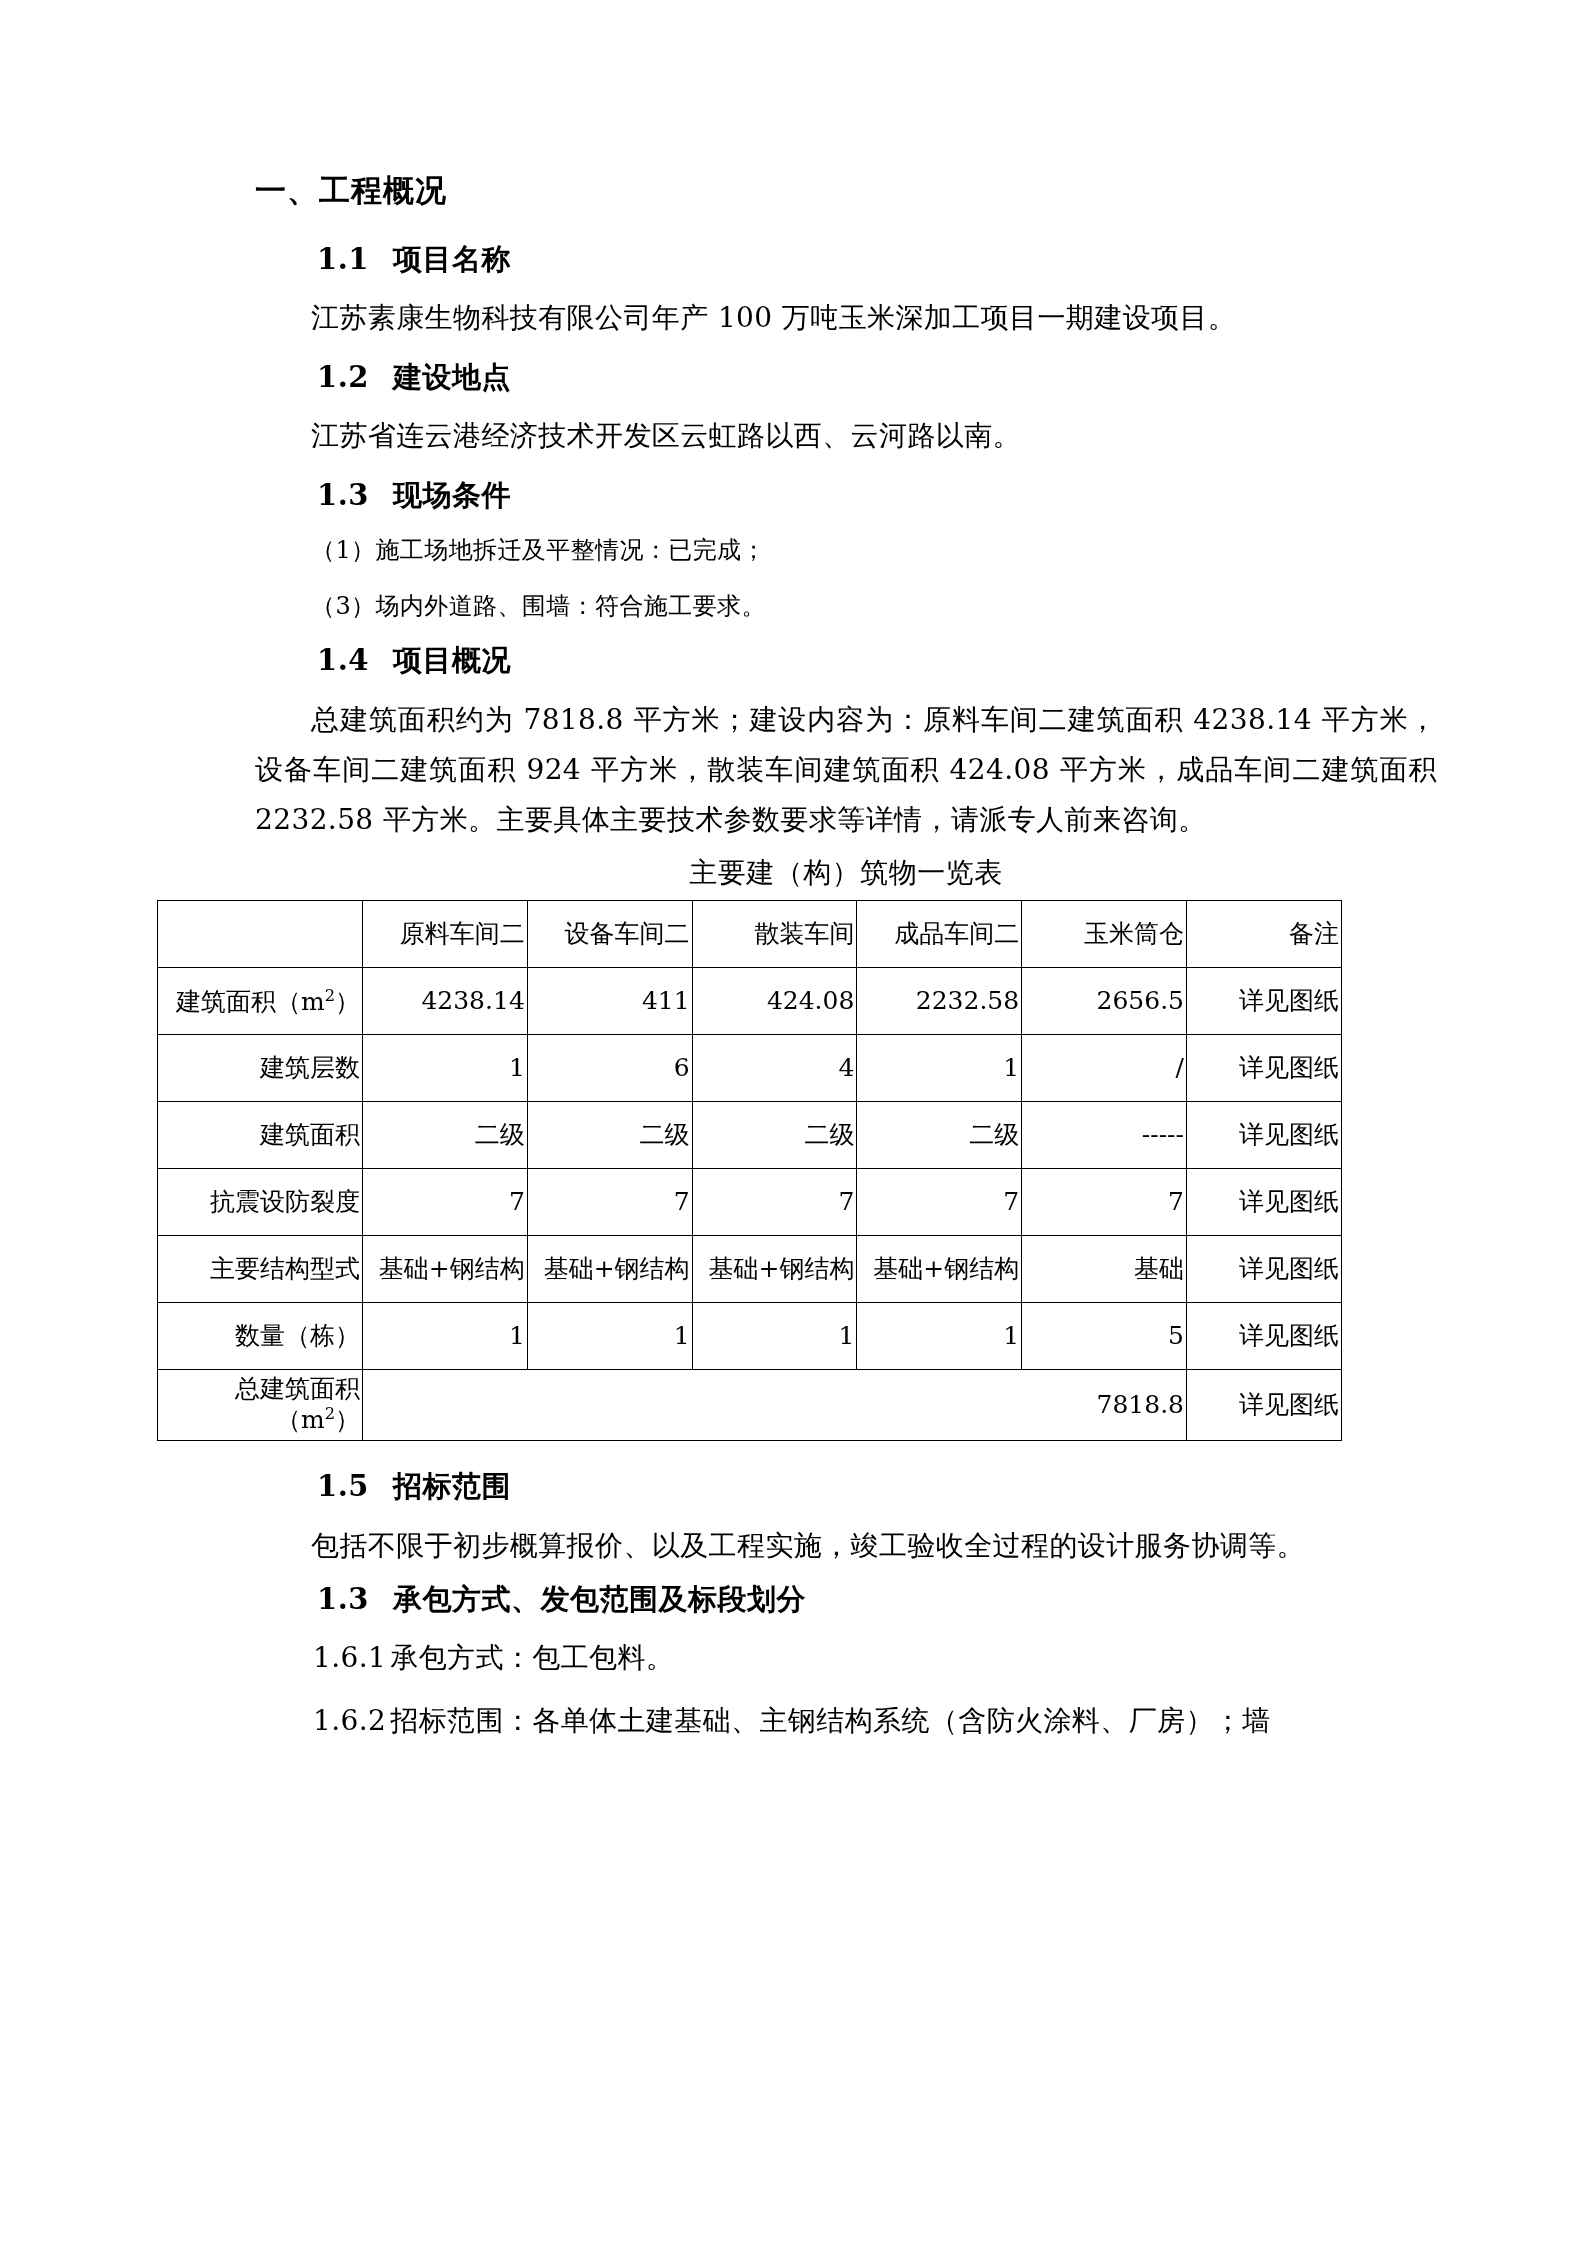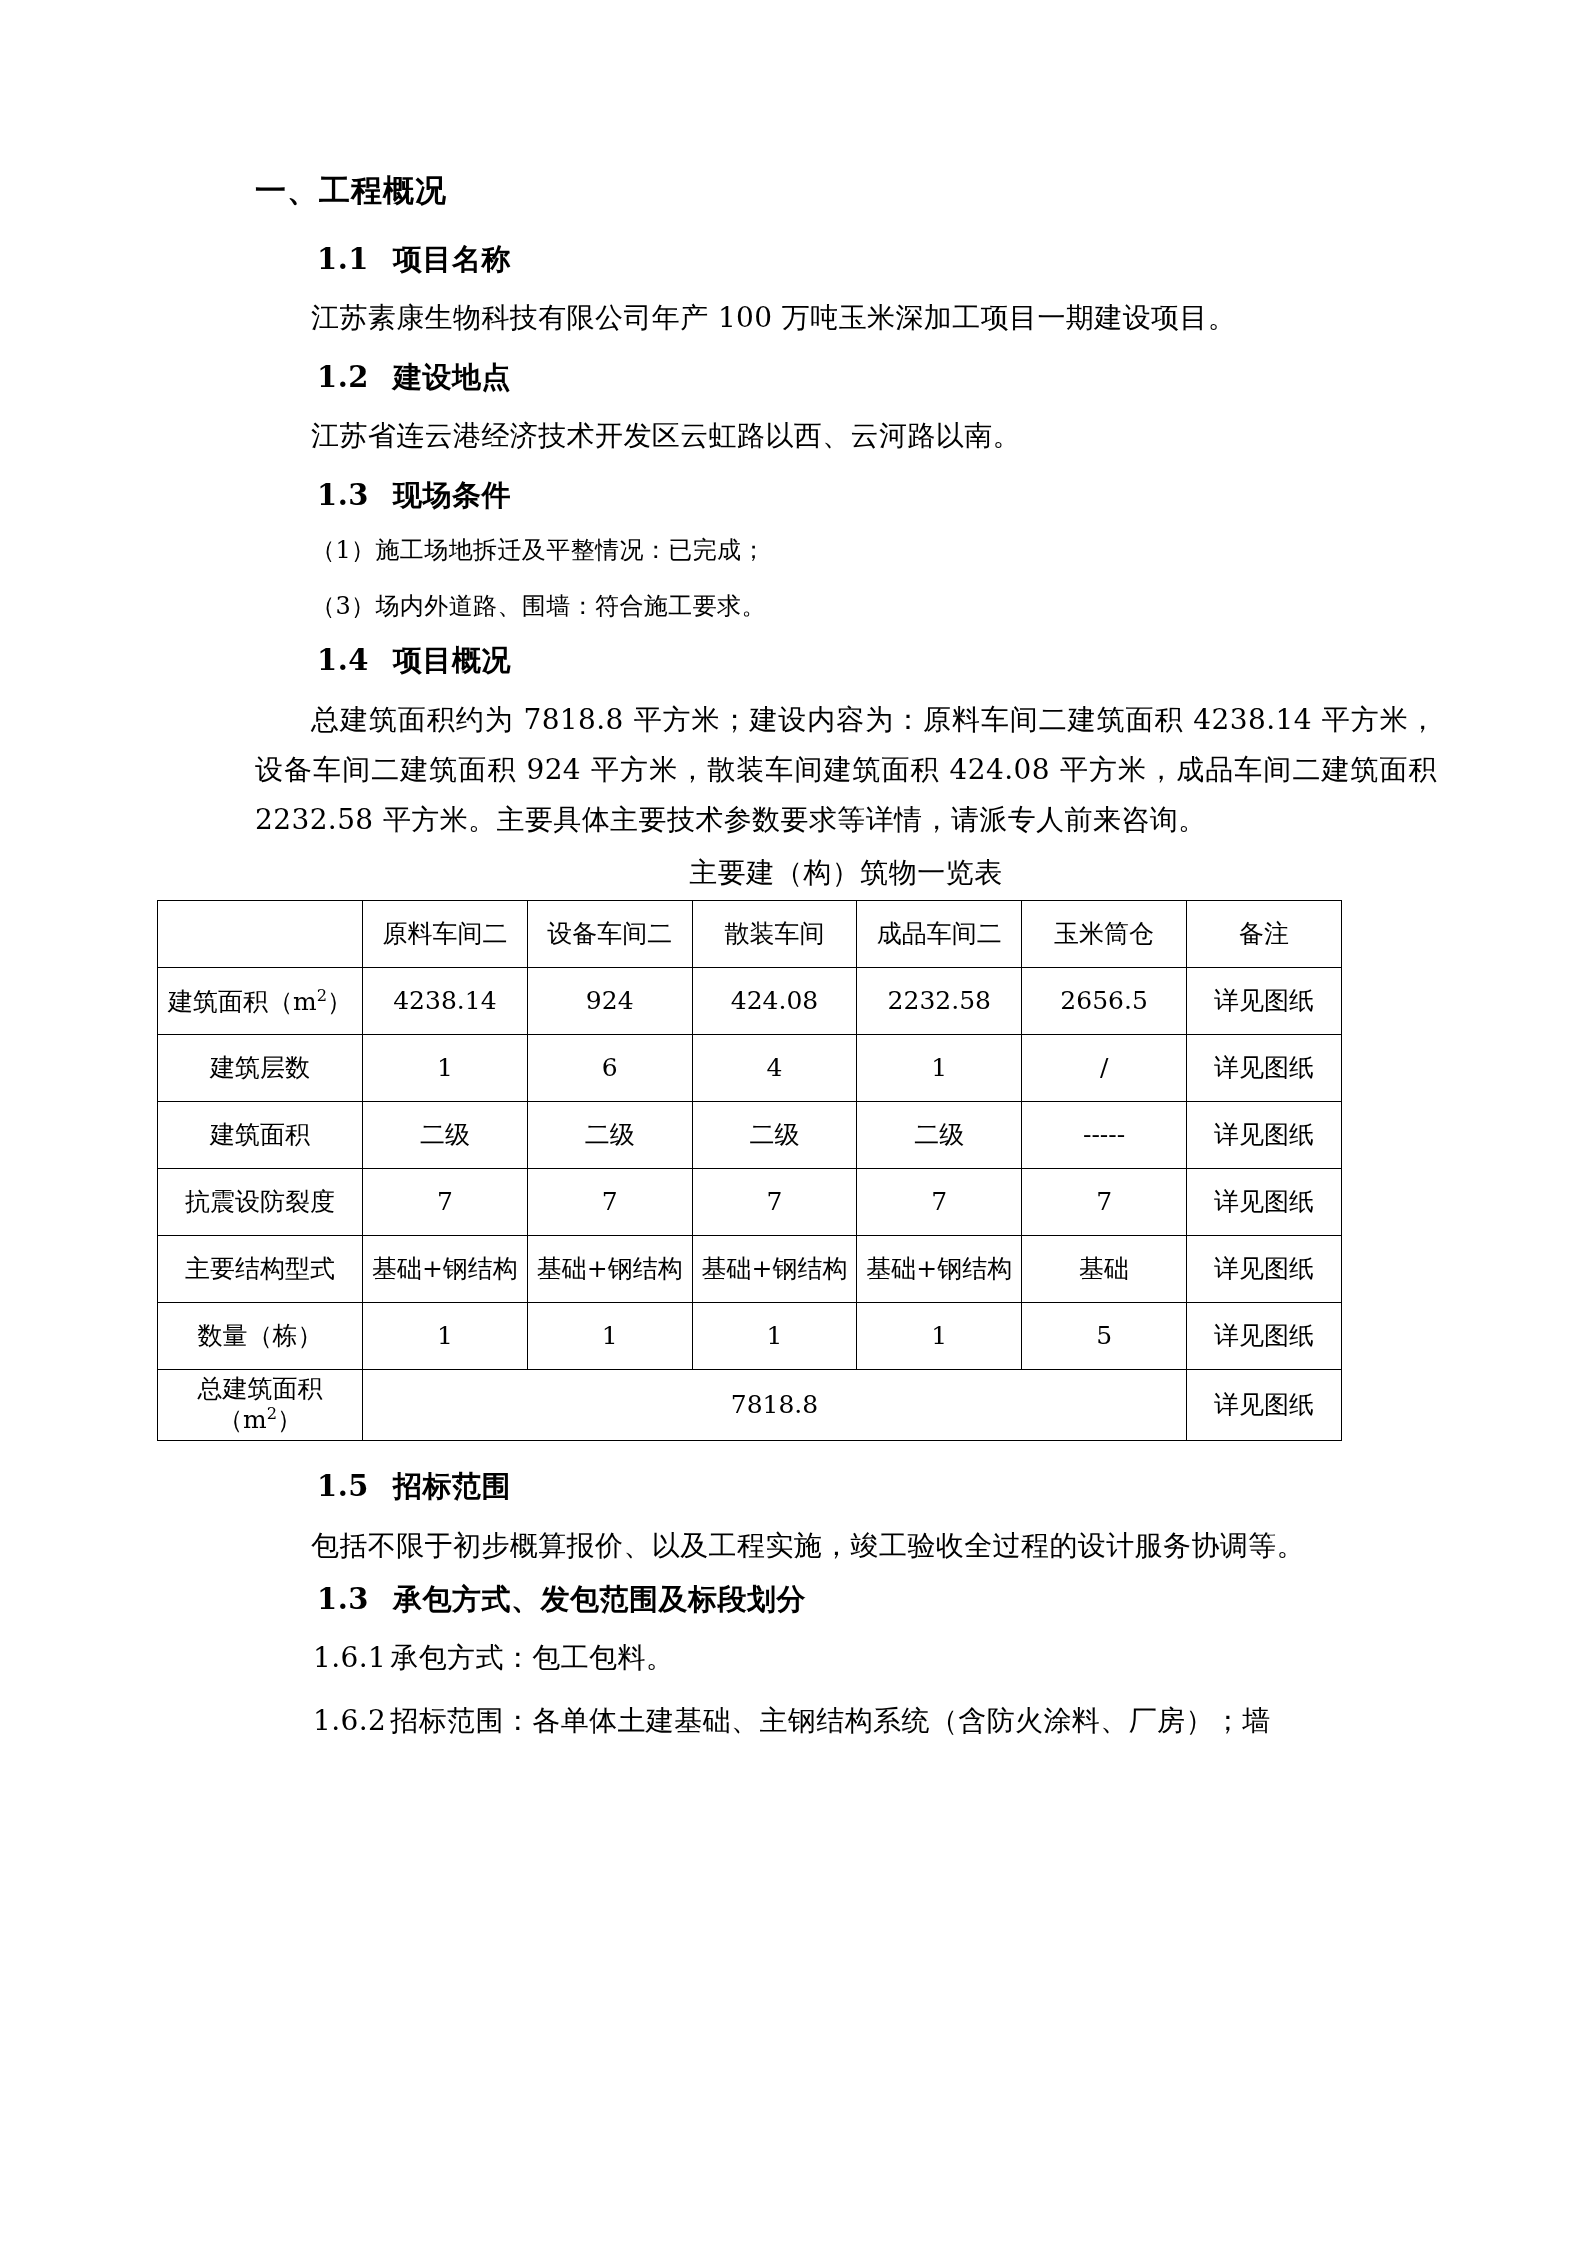--- a/index.html
+++ b/index.html
@@ -77,21 +77,21 @@
   }
   table.main {
     border-collapse: collapse;
     width: 1185px;
     margin: 0 0 0 -98px;
     table-layout: fixed;
   }
   table.main td, table.main th {
     border: 1.5px solid #000000;
     font-size: 25px;
-    text-align: center;
+    text-align: right;
     height: 58px;
     padding: 4px 2px;
     font-weight: normal;
     line-height: 1.2;
   }
   table.main .col-head {
     width: 200px;
   }
   table.main .col-note {
     width: 150px;
@@ -143,21 +143,21 @@
         <th>散装车间</th>
         <th>成品车间二</th>
         <th>玉米筒仓</th>
         <th class="col-note">备注</th>
       </tr>
     </thead>
     <tbody>
       <tr>
         <td><span>建筑面积（m</span><sup>2</sup><span>）</span></td>
         <td>4238.14</td>
-        <td>924</td>
+        <td>411</td>
         <td>424.08</td>
         <td>2232.58</td>
         <td>2656.5</td>
         <td>详见图纸</td>
       </tr>
       <tr>
         <td>建筑层数</td>
         <td>1</td>
         <td>6</td>
         <td>4</td>

